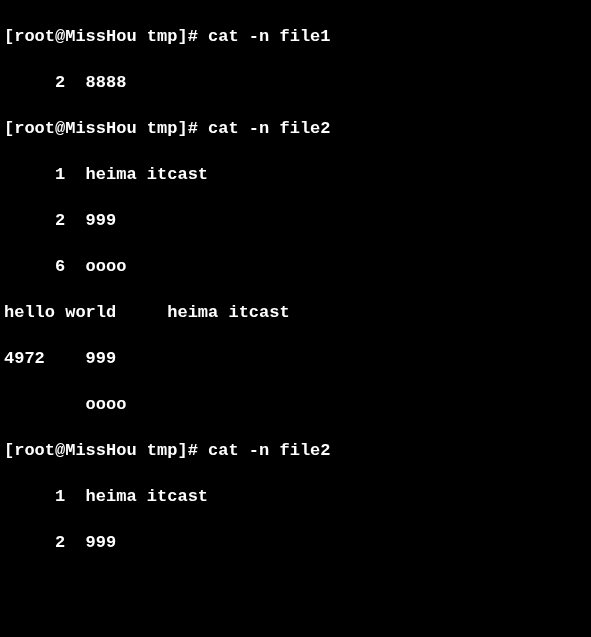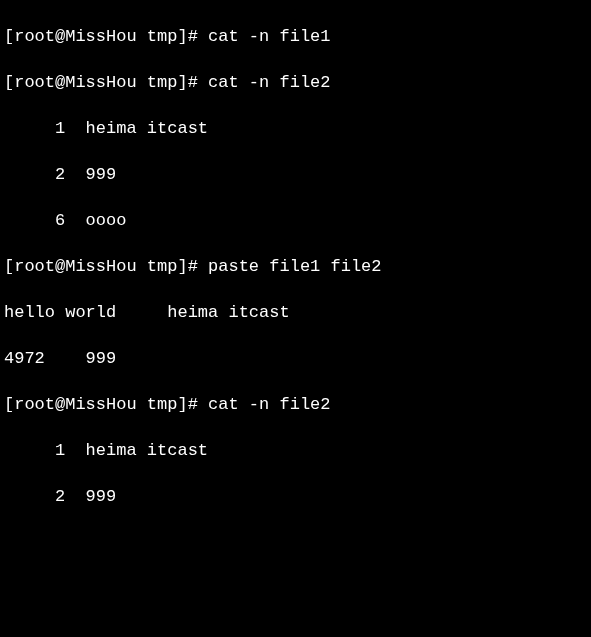--- a/index.html
+++ b/index.html
@@ -14,34 +14,36 @@
     height: 637px;
     overflow: hidden;
     -webkit-font-smoothing: antialiased;
   }
   .terminal {
     padding: 2px 4px;
     white-space: pre;
   }
   .line {
     white-space: pre;
+    font-weight: bold;
   }
 </style>
 </head>
 <body>
 
 <div class="terminal">
 <div class="line">[<span>root</span>@<span>MissHou</span> <span>tmp</span>]<span>#</span> <span>cat -n file1</span></div>
+<div class="line">     2  8888</div>
 <div class="line">[<span>root</span>@<span>MissHou</span> <span>tmp</span>]<span>#</span> <span>cat -n file2</span></div>
 <div class="line">     1  heima itcast</div>
 <div class="line">     2  999</div>
 <div class="line">     6  oooo</div>
-<div class="line">[<span>root</span>@<span>MissHou</span> <span>tmp</span>]<span>#</span> <span>paste file1 file2</span></div>
 <div class="line">hello world     heima itcast</div>
 <div class="line">4972    999</div>
+<div class="line">        oooo</div>
 <div class="line">[<span>root</span>@<span>MissHou</span> <span>tmp</span>]<span>#</span> <span>cat -n file2</span></div>
 <div class="line">     1  heima itcast</div>
 <div class="line">     2  999</div>
 
 
 
 
 
 
 

